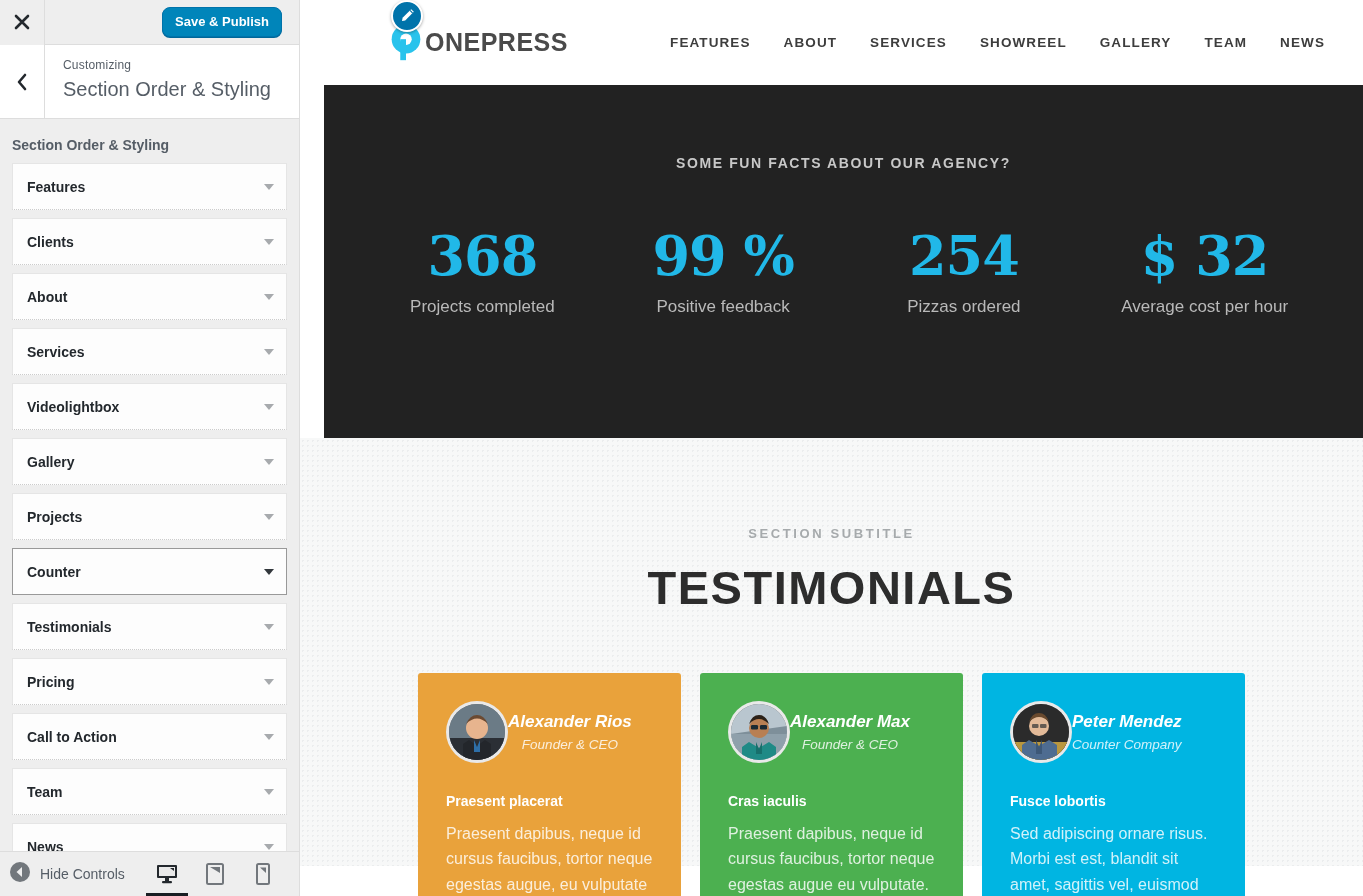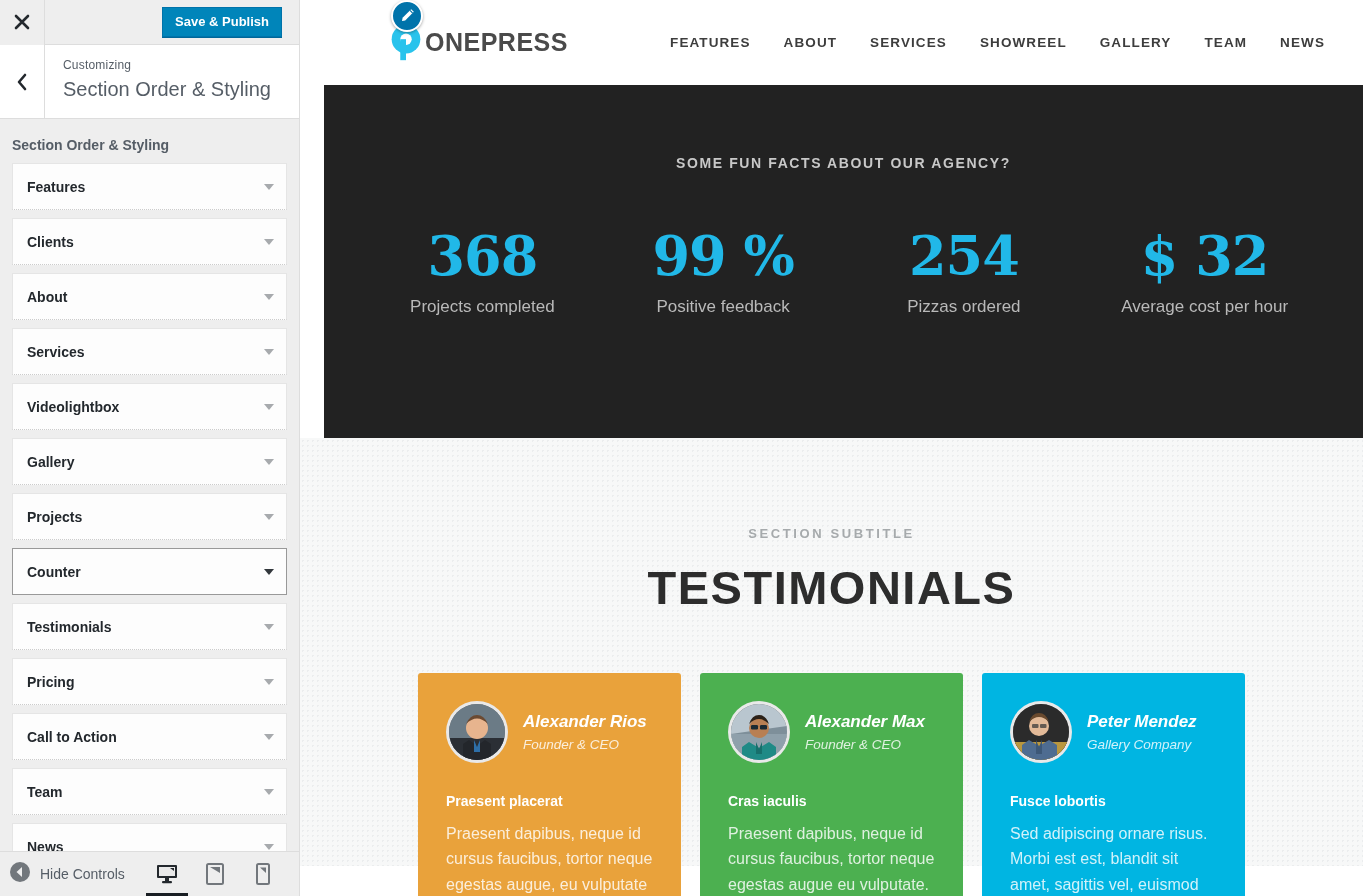--- a/index.html
+++ b/index.html
@@ -30,21 +30,21 @@
     width: 45px; height: 45px;
     display: flex; align-items: center; justify-content: center;
     background: #eee; border-right: 1px solid #ddd;
     cursor: pointer;
   }
   .cz-close svg { display: block; }
   .cz-actions { flex: 1; display: flex; align-items: center; justify-content: flex-end; padding-right: 17px; }
   .cz-save {
     background: #0085ba; color: #fff;
     border: 1px solid #0073aa;
-    border-radius: 0;
+    border-radius: 8px;
     font-size: 13px; font-weight: bold;
     padding: 6px 12px 7px;
     line-height: 1.2;
     cursor: pointer;
     box-shadow: 0 1px 0 #006799;
   }
 
   .cz-panelhead {
     height: 74px; background: #fff;
     border-bottom: 1px solid #ddd;
@@ -193,35 +193,36 @@
   .testi-cards {
     display: flex; gap: 19px;
     padding: 0 118px; margin-top: 58px;
   }
   .tcard {
     flex: 1; border-radius: 3px;
     padding: 28px 28px 0 28px;
     height: 244px; overflow: hidden;
     color: #fff;
   }
-  .tcard-head { display: flex; align-items: center; gap: 15px; }
+  .tcard-head { display: flex; align-items: center; }
   .tavatar {
     width: 62px; height: 62px; border-radius: 50%;
     border: 3px solid rgba(255,255,255,.85);
     overflow: hidden; flex: 0 0 62px;
     background: #6d6d6d;
   }
   .tavatar svg { display: block; }
   .tname {
     font-size: 17px; font-weight: bold; font-style: italic;
     line-height: 1.2; color: #fff;
   }
   .trole {
     font-size: 13.5px; font-style: italic; margin-top: 5px;
     color: rgba(255,255,255,.82);
+    text-align: center;
   }
   .tquote-title {
     font-size: 14px; font-weight: bold; margin-top: 30px; color: #fff;
   }
   .tquote-text {
     font-size: 16px; line-height: 1.59; margin-top: 12px;
     color: rgba(255,255,255,.82);
   }
 </style>
 </head>
@@ -459,21 +460,21 @@
                 <circle cx="26" cy="22" r="10" fill="#e3ba98"></circle>
                 <path d="M16 18 q10 -10 20 0 q-3 -9 -10 -9 q-7 0 -10 9" fill="#6a4a2e"></path>
                 <rect x="19" y="20" width="6.5" height="4" rx="1" fill="#3b3b3b" opacity=".75"></rect>
                 <rect x="27" y="20" width="6.5" height="4" rx="1" fill="#3b3b3b" opacity=".75"></rect>
                 <path d="M16 36 L26 42 L36 36 L44 41 L44 56 L9 56 L9 41 Z" fill="#4e6c91"></path>
                 <path d="M23 36 L26 43 L29 36 L29 50 L23 50 Z" fill="#3d5878"></path>
               </svg>
             </div>
             <div>
               <div class="tname">Peter Mendez</div>
-              <div class="trole">Gallery Company</div>
+              <div class="trole">Counter Company</div>
             </div>
           </div>
           <div class="tquote-title">Fusce lobortis</div>
           <p class="tquote-text">Sed adipiscing ornare risus. Morbi est est, blandit sit amet, sagittis vel, euismod vel, velit. Pellentesque egestas sem.</p>
         </article>
 
       </div>
     </section>
 
   </main>

